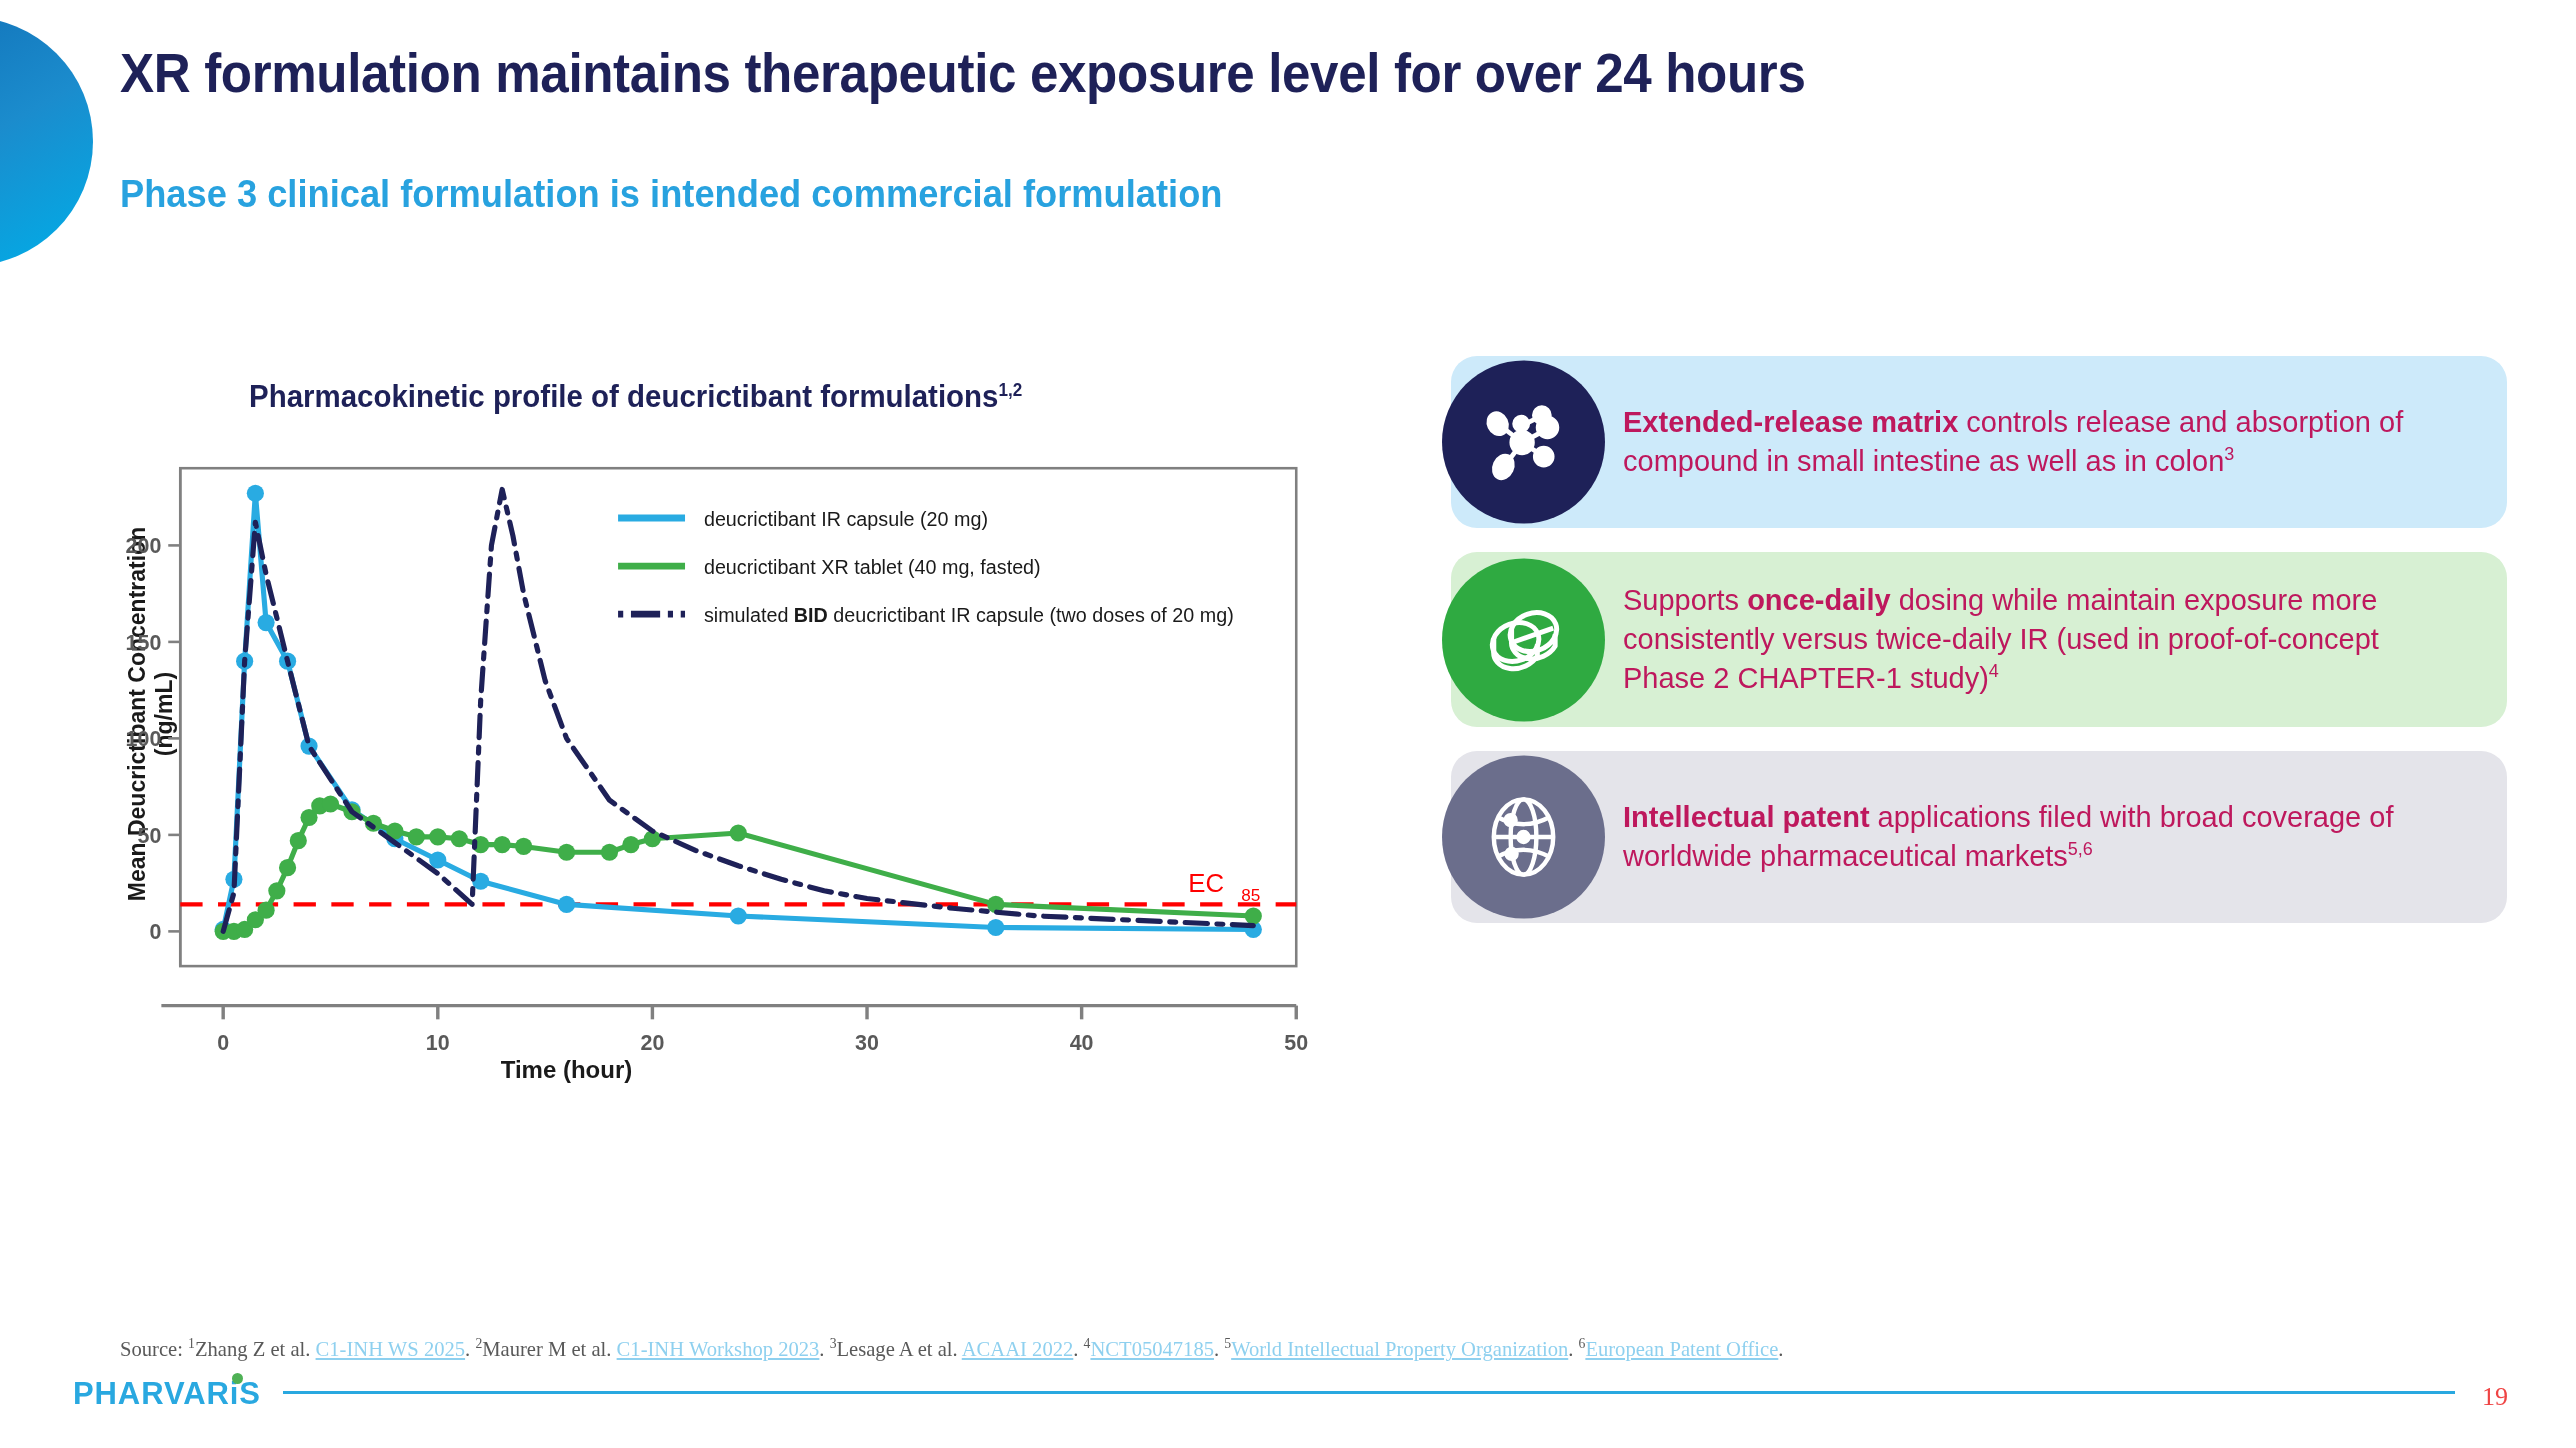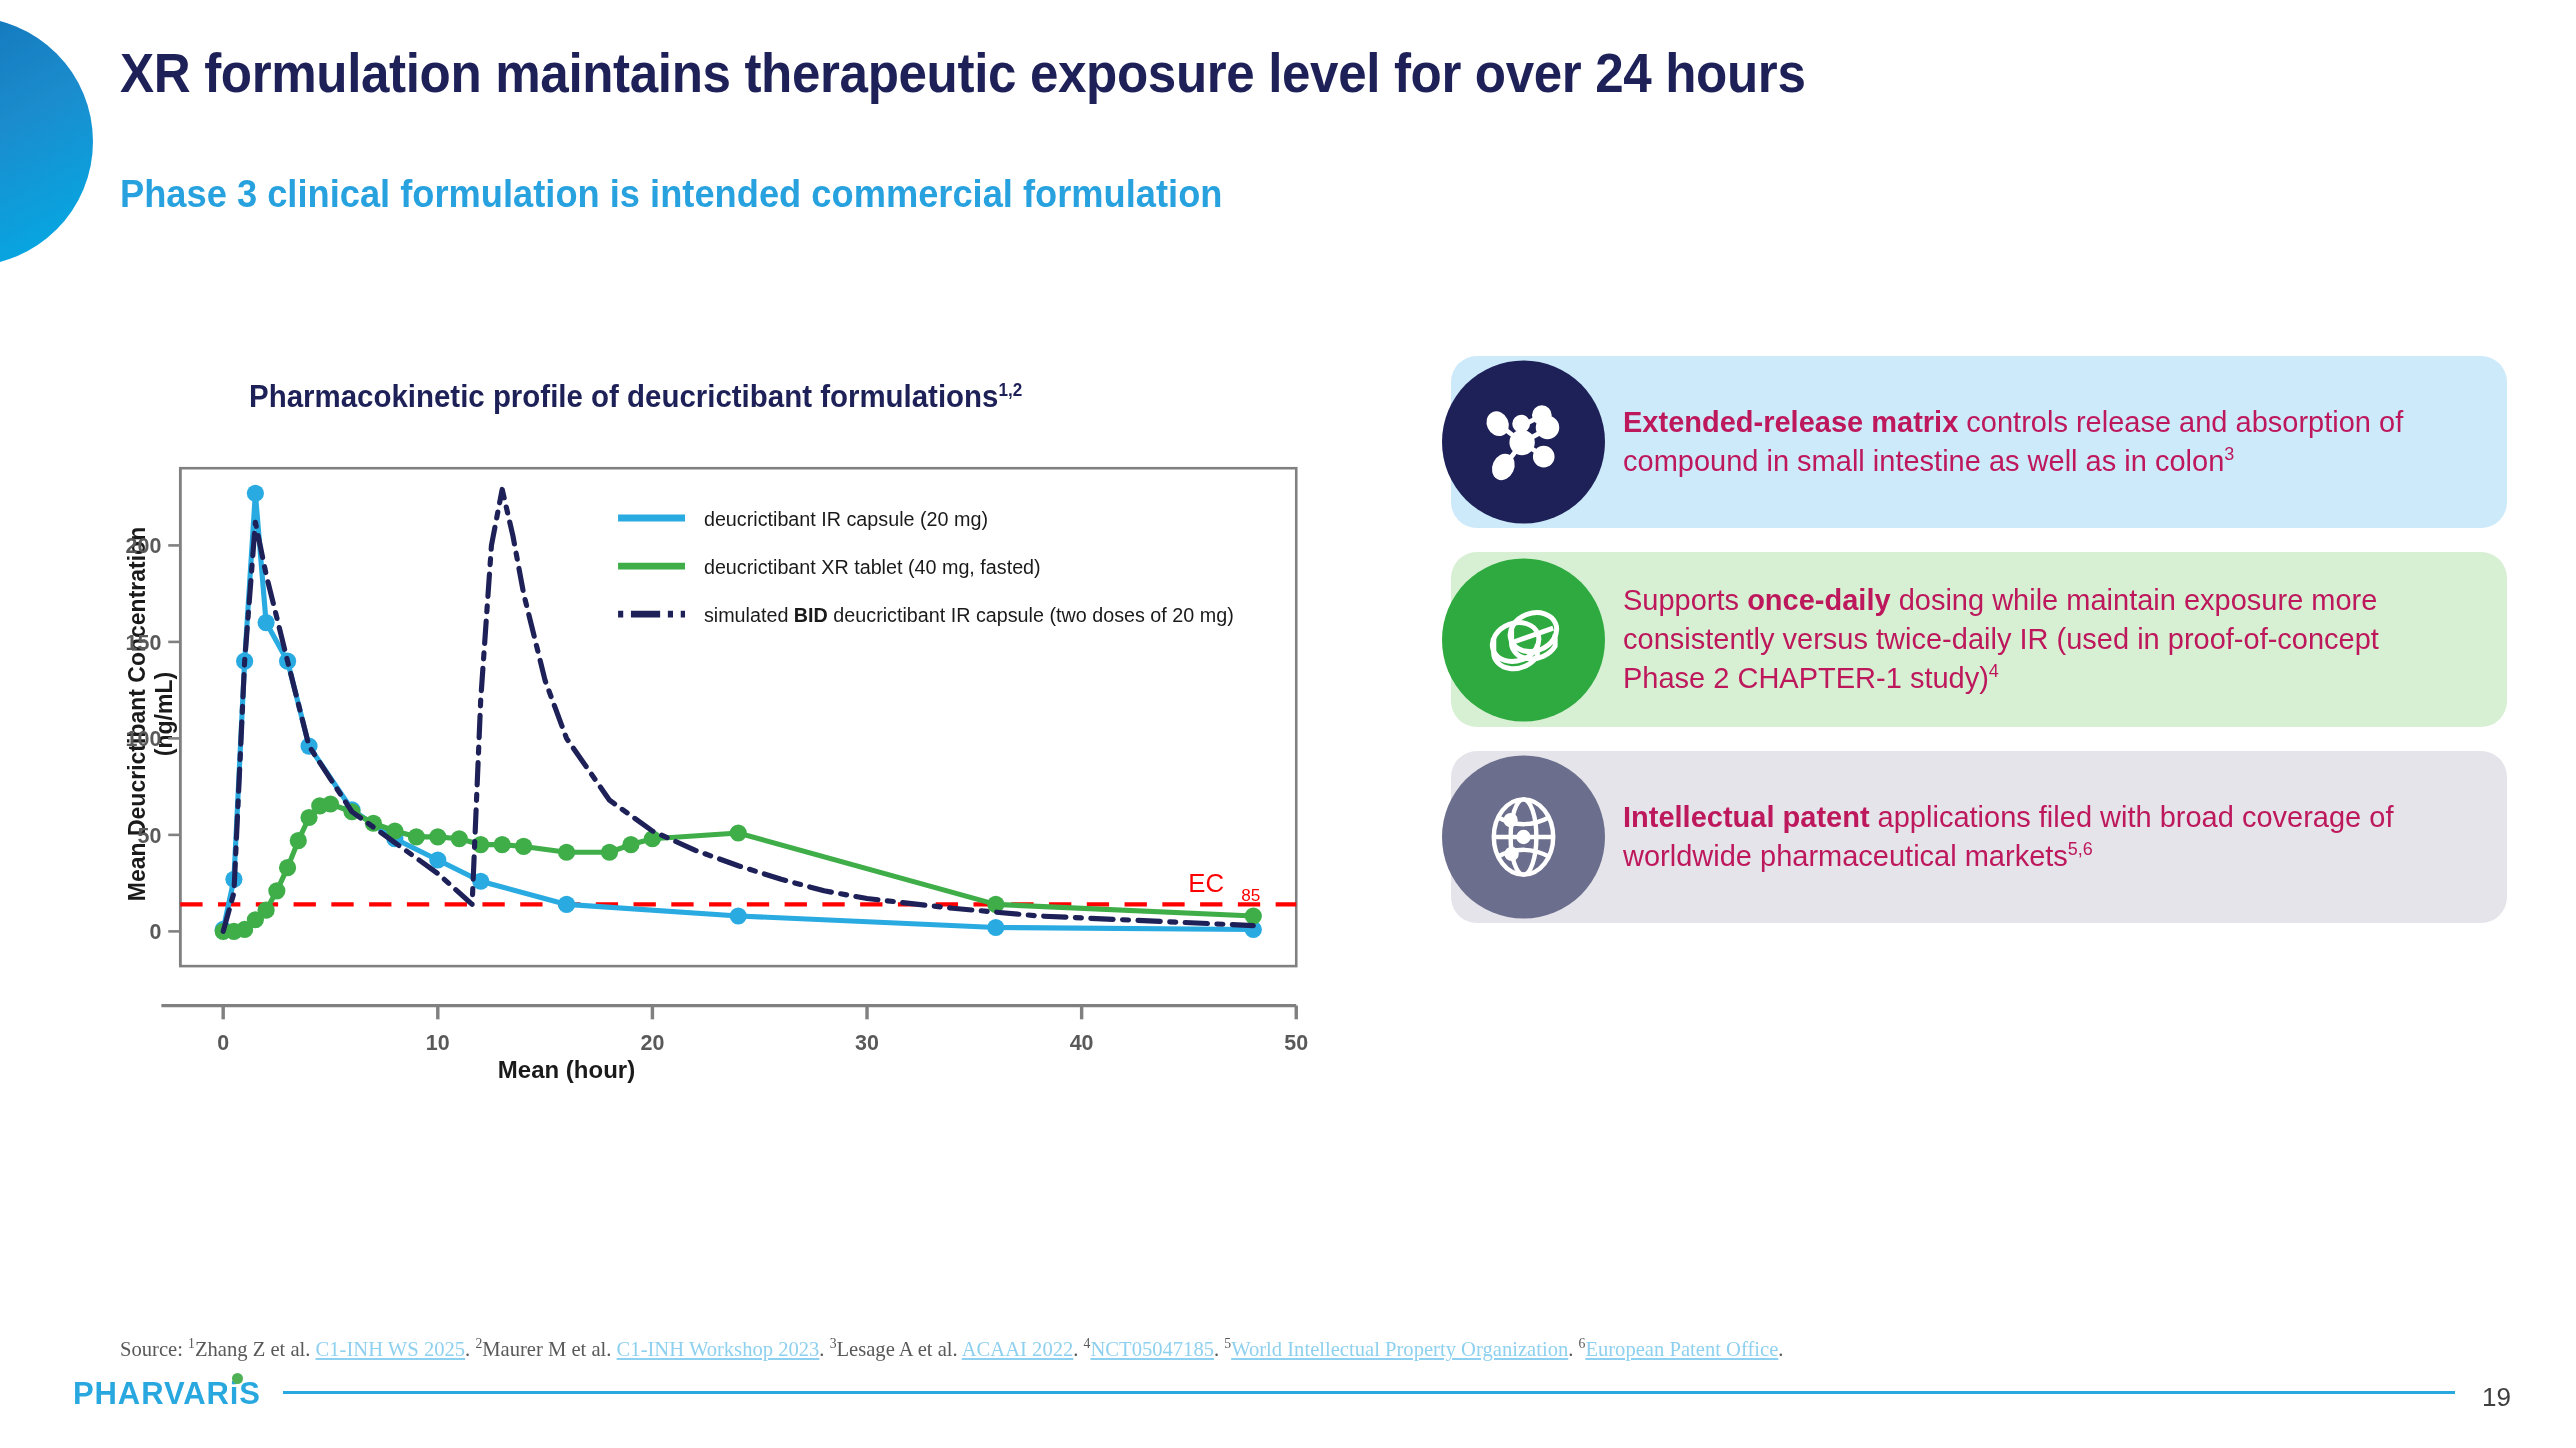--- a/index.html
+++ b/index.html
@@ -91,39 +91,39 @@
     font-size:20.6px;color:#595959;
     font-family:Liberation Serif, serif;white-space:nowrap;
   }
   .source a{color:#8ed0ef;text-decoration:underline;}
   .source sup{font-size:13.7px;}
 
   .logo{position:absolute;left:73px;top:1376px;font-size:31px;font-weight:700;color:#29a8e0;letter-spacing:0.9px;font-family:"Liberation Sans",sans-serif;}
   .logo .dot{position:absolute;left:162px;top:-3.4px;width:11px;height:11px;border-radius:50%;background:#4fb155;}
   .copyright{position:absolute;left:93px;top:1415px;font-size:16.3px;color:#6e6e6e;font-family:"Liberation Sans",sans-serif;margin-top:44px;}
   .footer-rule{position:absolute;left:283px;top:1391px;width:2172px;height:3.4px;background:#29a8e0;}
-  .pagenum{position:absolute;left:2482px;top:1382px;font-size:26px;color:#404040;font-family:Liberation Sans, sans-serif;}
+  .pagenum{position:absolute;left:2482px;top:1382px;font-size:26px;color:#ef4444;font-family:Liberation Serif, serif;}
 </style>
 </head>
 <body>
 
 <div class="slide">
 
   <div class="corner-arc"></div>
 
   <div class="title">XR formulation maintains therapeutic exposure level for over 24 hours</div>
   <div class="subtitle">Phase 3 clinical formulation is intended commercial formulation</div>
 
   <div class="chart-wrap">
     <div class="chart-title">
       <span>Pharmacokinetic profile of deucrictibant formulations</span><sup>1,2</sup>
     </div>
 
     <div class="ylabel">Mean Deucrictibant Concentration (ng/mL)</div>
-    <div class="xlabel">Mean (hour)</div>
+    <div class="xlabel">Time (hour)</div>
 
     <svg class="plot-svg" id="plot" width="1219" height="601" viewBox="0 0 1420 700">
         <rect x="90" y="20" width="1300" height="580" fill="none" stroke="#808080" stroke-width="3"></rect>
         <g>
           <line x1="90" y1="20" x2="90" y2="600" stroke="#808080" stroke-width="3"></line>
           <line x1="76" y1="559.5348837209302" x2="90" y2="559.5348837209302" stroke="#808080" stroke-width="3"></line>
           <text x="68" y="568.5348837209302" text-anchor="end" class="tick-txt">0</text>
           <line x1="76" y1="447.1317829457364" x2="90" y2="447.1317829457364" stroke="#808080" stroke-width="3"></line>
           <text x="68" y="456.1317829457364" text-anchor="end" class="tick-txt">50</text>
           <line x1="76" y1="334.72868217054264" x2="90" y2="334.72868217054264" stroke="#808080" stroke-width="3"></line>

